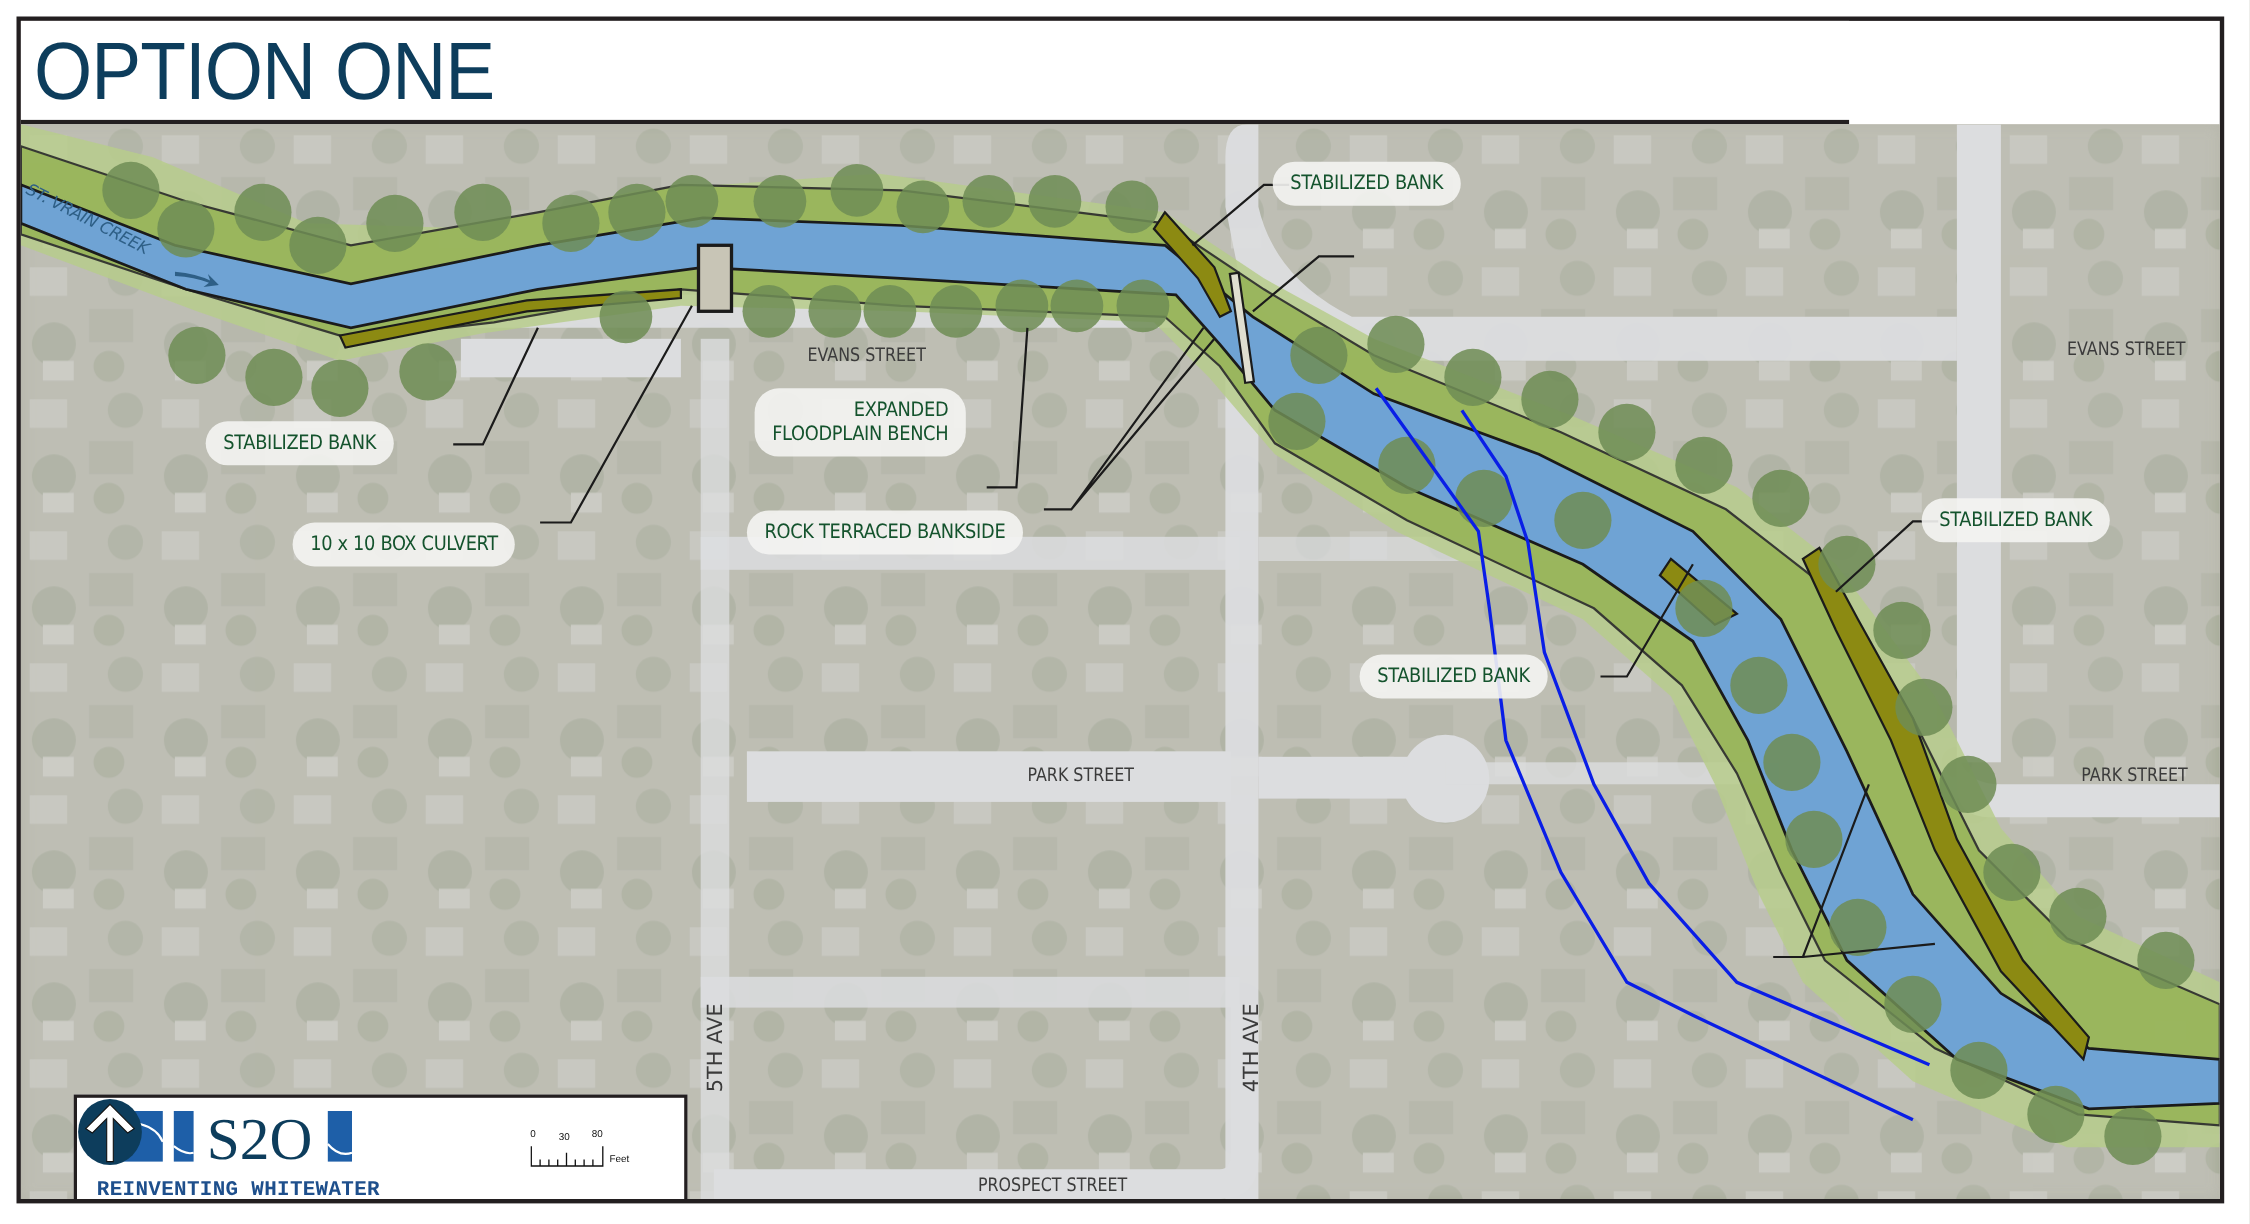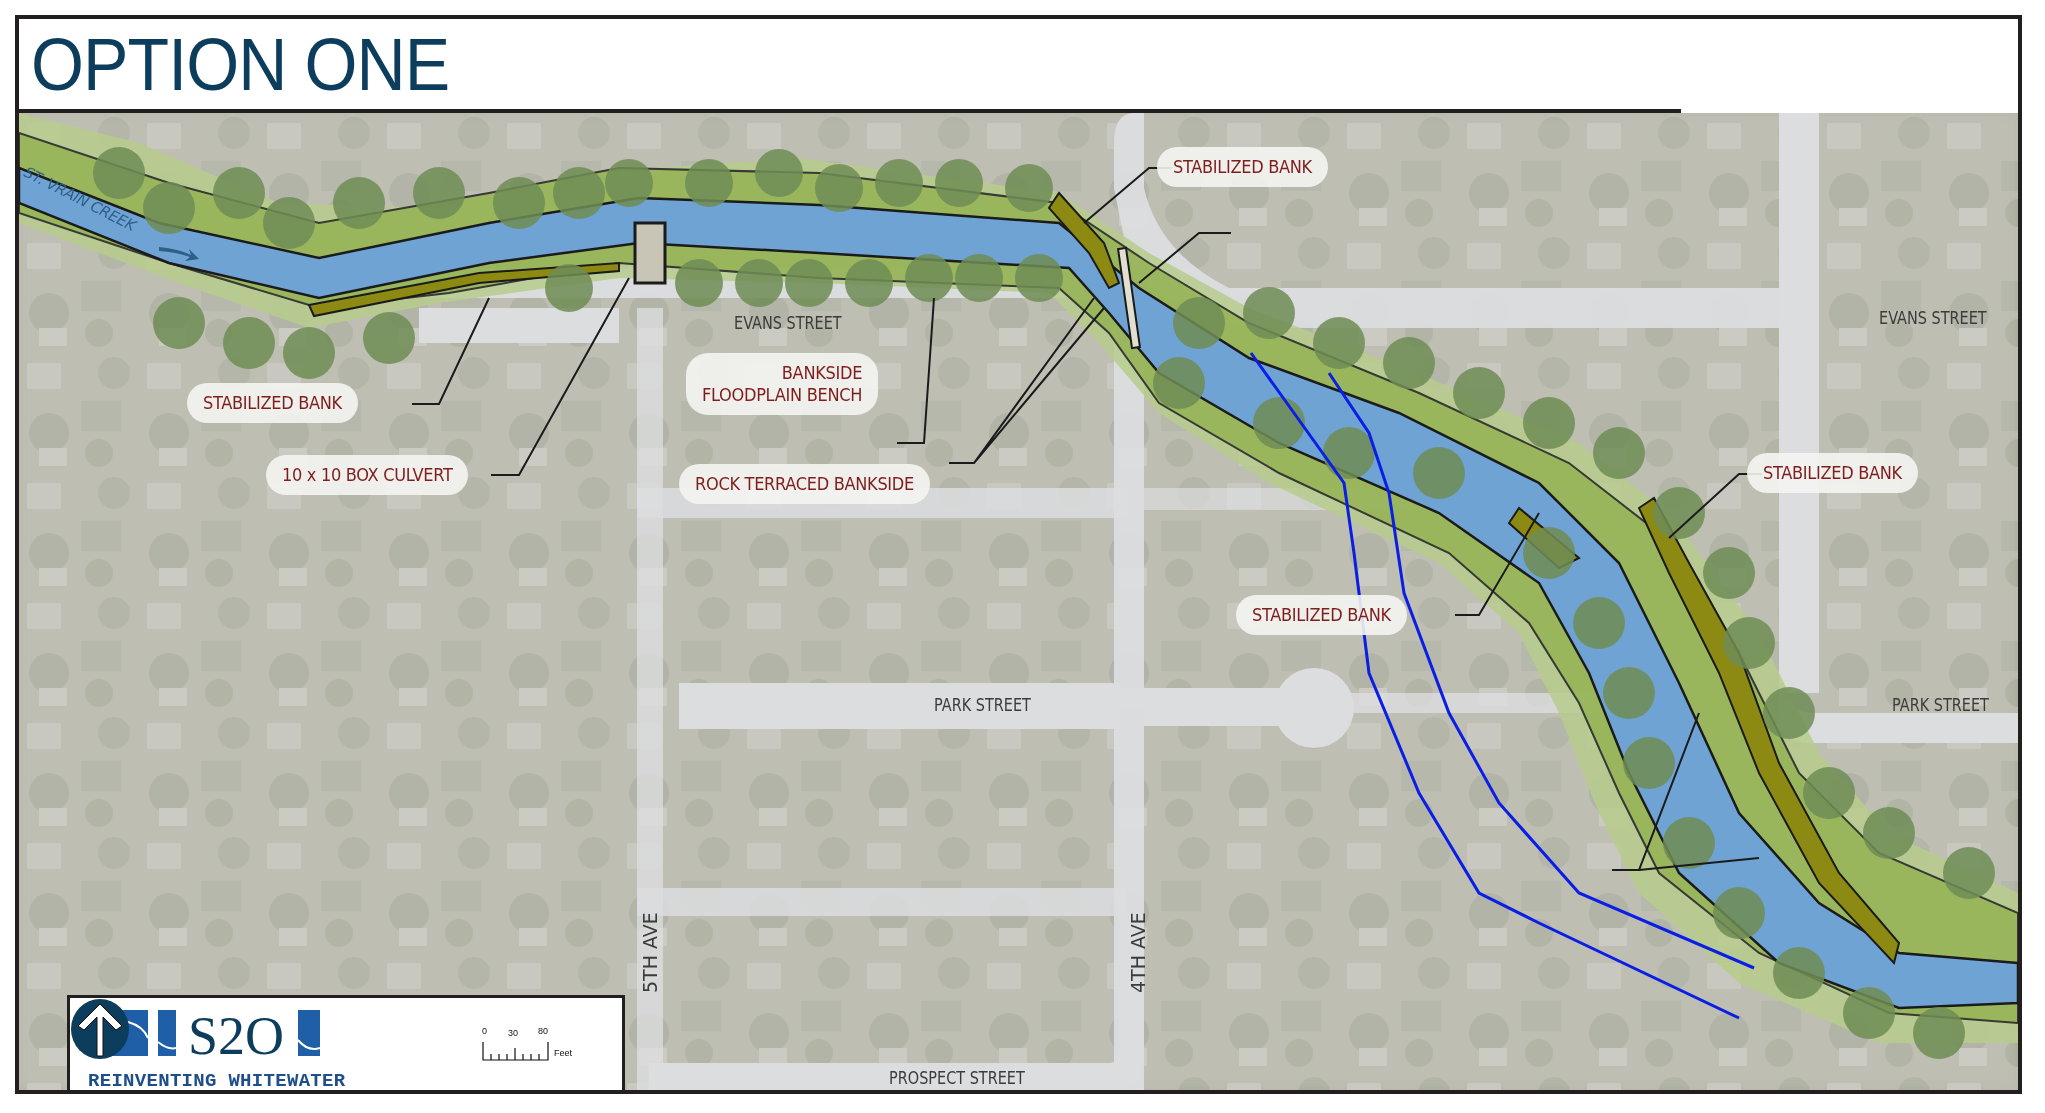--- a/index.html
+++ b/index.html
@@ -2,21 +2,21 @@
 <html><head>
 <meta charset="utf-8">
 <style>
   html,body{margin:0;padding:0;background:#ffffff;}
   body{width:2045px;height:1113px;position:relative;overflow:hidden;font-family:"DejaVu Sans",sans-serif;}
   .frame{position:absolute;left:15px;top:15px;width:1999px;height:1071px;border:4px solid #231f20;background:#fff;}
   .title-band{position:absolute;left:0;top:0;width:1662px;height:90px;border-bottom:4px solid #231f20;background:#fff;}
   .title{position:absolute;left:12px;top:4px;font-family:"Liberation Sans",sans-serif;font-size:74px;letter-spacing:-1px;color:#0d3d5c;font-weight:normal;transform:scaleX(0.92);transform-origin:left top;line-height:84px;}
   .map{position:absolute;left:0;top:94px;width:1999px;height:977px;overflow:hidden;background:#b9b8ac;}
   .map svg{position:absolute;left:0;top:0;}
-  .pill{position:absolute;background:rgba(244,244,242,0.9);border-radius:22px;color:#7f1d1d;font-family:"DejaVu Sans Condensed","DejaVu Sans",sans-serif;font-size:18px;line-height:22px;padding:9px 16px;white-space:nowrap;letter-spacing:-0.3px;}
+  .pill{position:absolute;background:rgba(244,244,242,0.9);border-radius:22px;color:#14532d;font-family:"DejaVu Sans Condensed","DejaVu Sans",sans-serif;font-size:18px;line-height:22px;padding:9px 16px;white-space:nowrap;letter-spacing:-0.3px;}
   .pill.right{text-align:right;}
   .street{position:absolute;color:#3b3b3b;font-family:"DejaVu Sans",sans-serif;font-size:17px;letter-spacing:0px;white-space:nowrap;transform:scaleX(0.85);transform-origin:left center;}
   .street.vert{transform:rotate(-90deg);transform-origin:left top;font-size:19px;}
   .creek-label{position:absolute;color:#2e5f86;font-size:15px;transform:rotate(27deg);transform-origin:left top;white-space:nowrap;font-style:italic;letter-spacing:-0.3px;}
   .logo-box{position:absolute;left:12px;top:882px;width:552px;height:104px;background:#fff;border:3px solid #231f20;margin-left:36px;}
   .logo{position:absolute;left:18px;top:10px;width:290px;height:86px;}
   .logo-word{position:absolute;left:0;top:62px;font-family:Liberation Mono, monospace;font-size:19px;color:#1e4f8c;font-weight:bold;letter-spacing:0.3px;white-space:nowrap;}
   .north{position:absolute;left:328px;top:20px;width:60px;height:62px;}
   .scale{position:absolute;left:412px;top:28px;width:110px;height:60px;font-family:"Liberation Sans",sans-serif;font-size:9px;color:#111;}
   .scale span{position:absolute;}
@@ -166,26 +166,26 @@
       </g>
     </svg>
 
     <div class="creek-label" style="left:10px;top:50px;">ST. VRAIN CREEK</div>
     <svg style="left:140px;top:130px;position:absolute;" width="40" height="20">
       <path d="M0 4 Q20 6 32 12 L30 6 L40 16 L26 18 L31 14 Q18 9 0 8 Z" fill="#2e5f86"></path>
     </svg>
 
     <div class="pill" style="left:1138px;top:34px;">STABILIZED BANK</div>
     <div class="pill right" style="left:667px;top:240px;">
-      <div>BANKSIDE</div>
+      <div>EXPANDED</div>
       <div>FLOODPLAIN BENCH</div>
     </div>
     <div class="pill" style="left:168px;top:270px;">STABILIZED BANK</div>
     <div class="pill" style="left:660px;top:330px;margin-top:21px;">ROCK TERRACED BANKSIDE</div>
-    <div class="pill" style="left:247px;top:342px;">10 x 10 BOX CULVERT</div>
+    <div class="pill" style="left:247px;top:362px;">10 x 10 BOX CULVERT</div>
     <div class="pill" style="left:1728px;top:340px;">STABILIZED BANK</div>
     <div class="pill" style="left:1217px;top:482px;">STABILIZED BANK</div>
 
     <div class="street" style="left:715px;top:200px;">EVANS STREET</div>
     <div class="street" style="left:1860px;top:195px;">EVANS STREET</div>
     <div class="street" style="left:915px;top:582px;">PARK STREET</div>
     <div class="street" style="left:1873px;top:582px;">PARK STREET</div>
     <div class="street" style="left:870px;top:955px;">PROSPECT STREET</div>
     <div class="street vert" style="left:620px;top:880px;">5TH AVE</div>
     <div class="street vert" style="left:1108px;top:880px;">4TH AVE</div>

